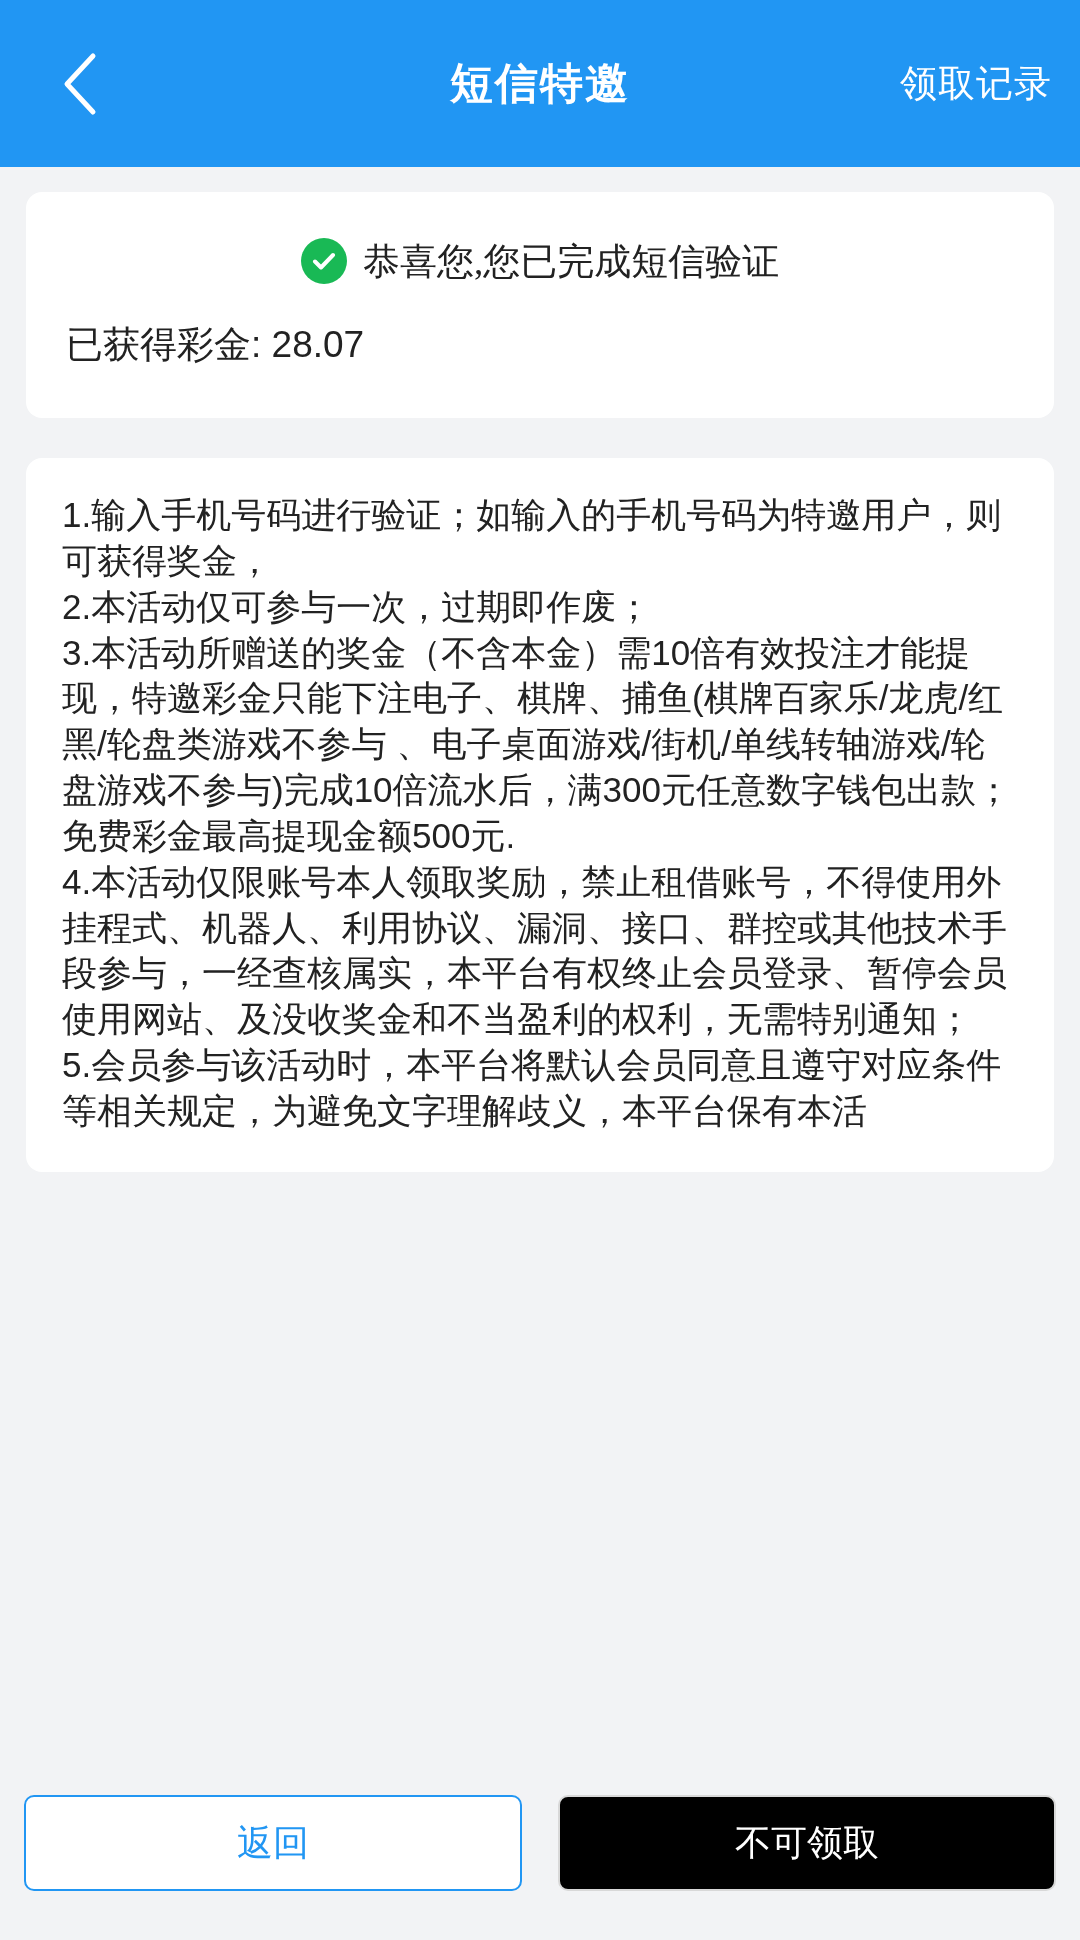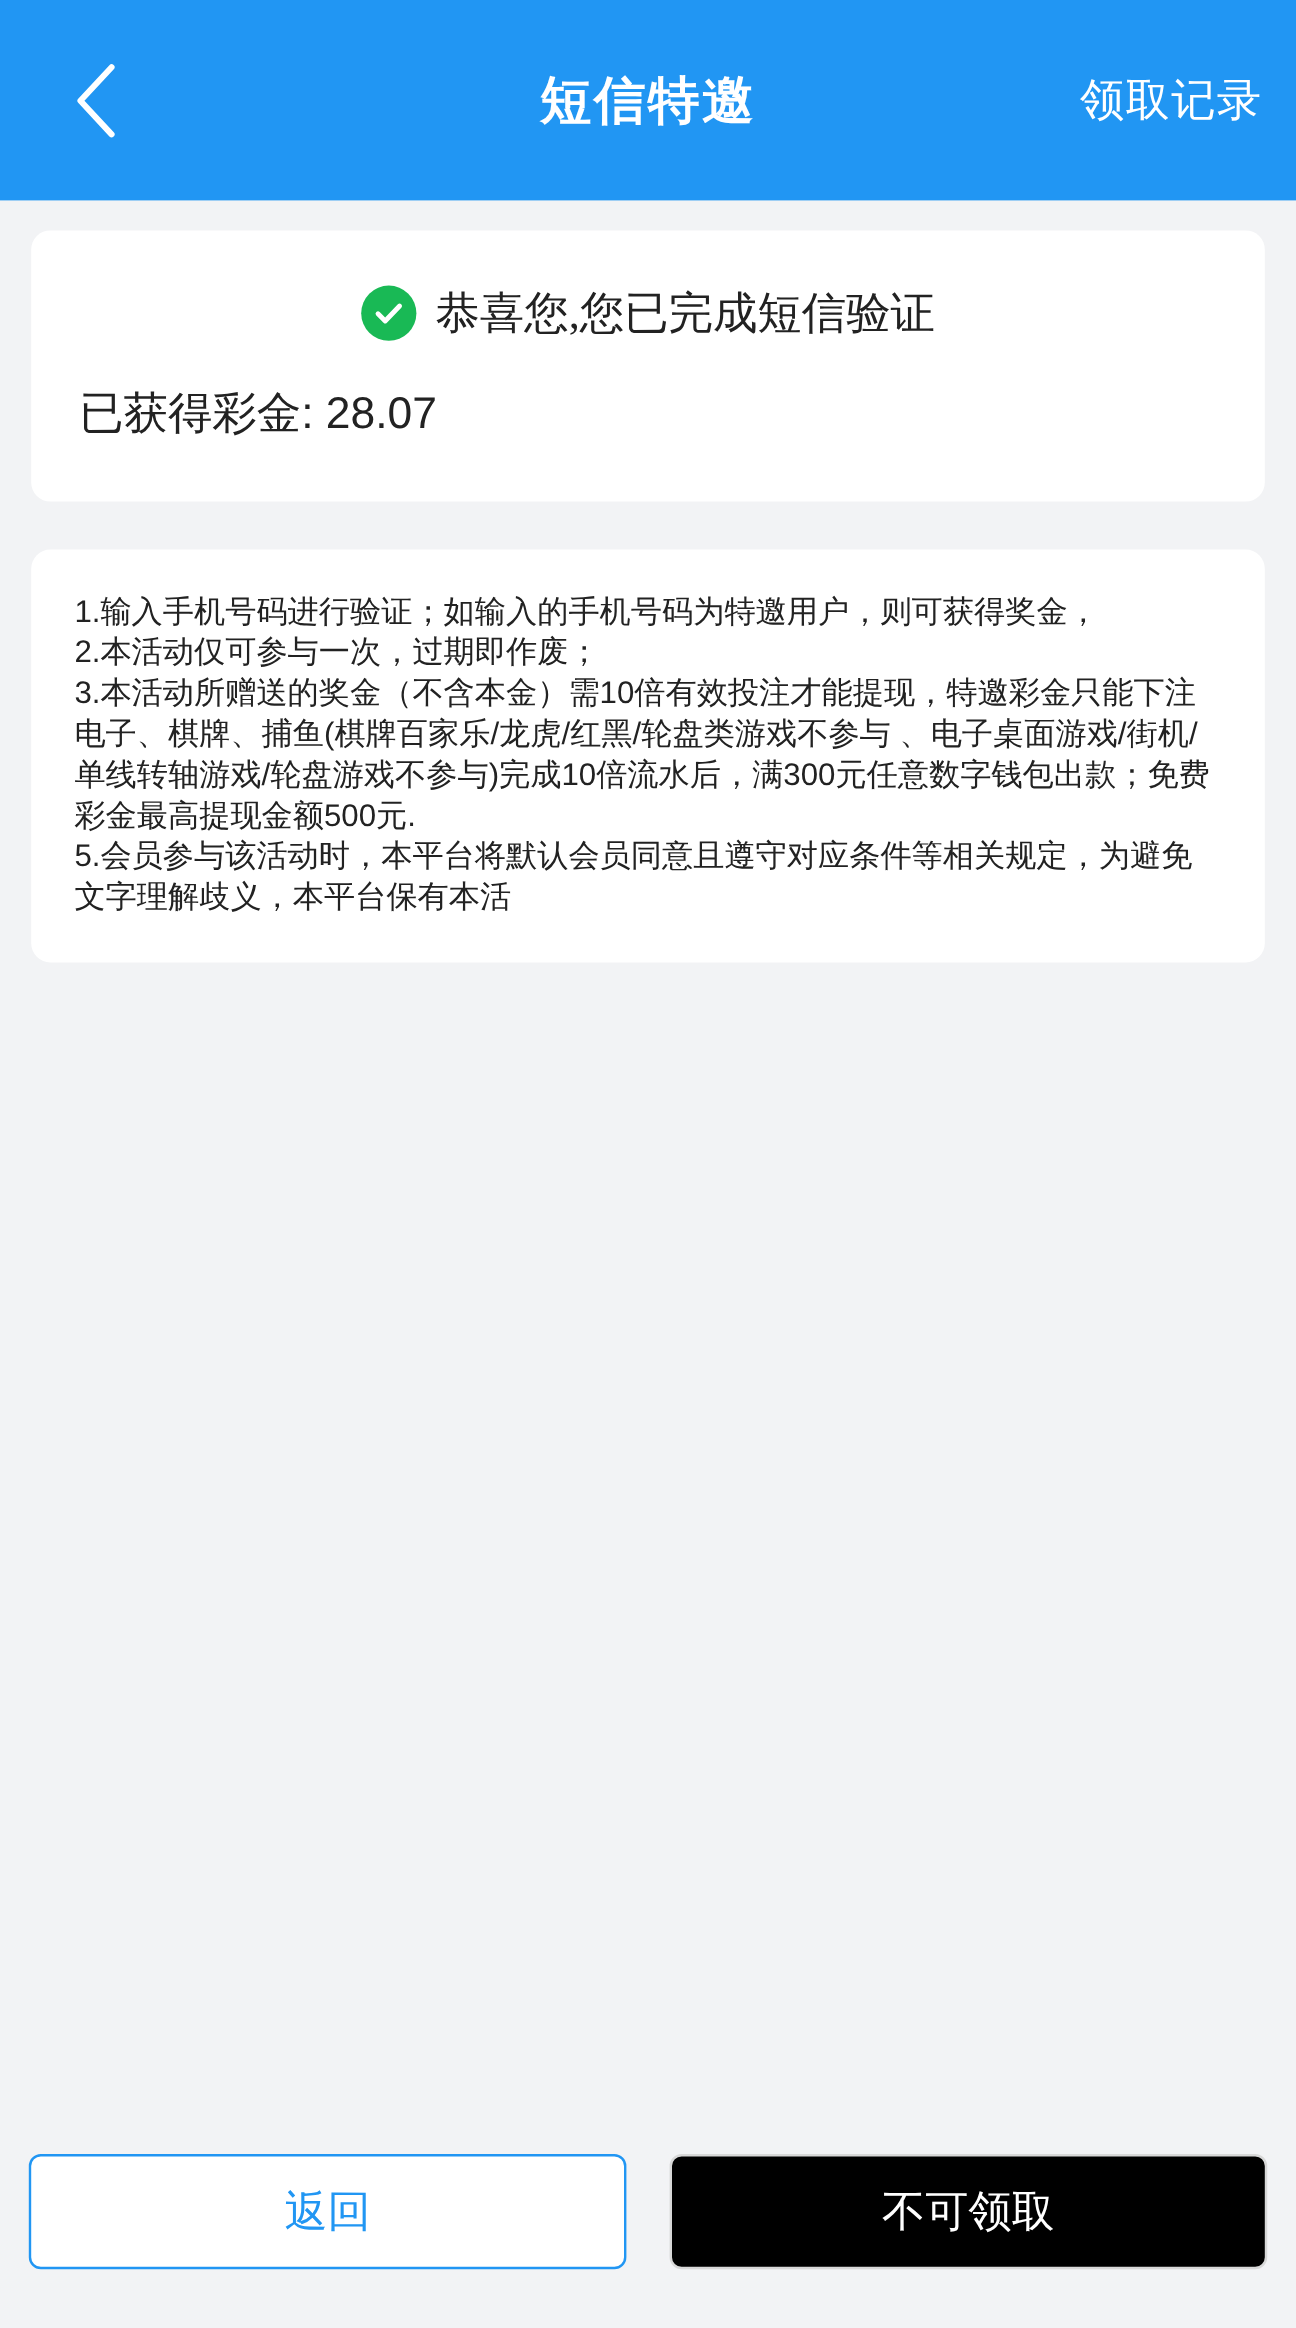--- a/index.html
+++ b/index.html
@@ -105,21 +105,21 @@
     margin-top: 36px;
     font-size: 37px;
     color: #222222;
   }
 
   .terms-card {
     margin-top: 40px;
     padding: 34px 36px 38px 36px;
   }
   .terms-item {
-    font-size: 26px;
+    font-size: 35px;
     line-height: 1.31;
     color: #222222;
     word-break: break-all;
   }
 
   
   .footer {
     position: absolute;
     left: 0;
     right: 0;
@@ -181,20 +181,21 @@
       </span>
       <span class="status-text">恭喜您,您已完成短信验证</span>
     </div>
     <div class="amount-line">已获得彩金: 28.07</div>
   </div>
 
   <div class="card terms-card">
     <div class="terms-item">1.输入手机号码进行验证；如输入的手机号码为特邀用户，则可获得奖金，</div>
     <div class="terms-item">2.本活动仅可参与一次，过期即作废；</div>
     <div class="terms-item">3.本活动所赠送的奖金（不含本金）需10倍有效投注才能提现，特邀彩金只能下注电子、棋牌、捕鱼(棋牌百家乐/龙虎/红黑/轮盘类游戏不参与 、电子桌面游戏/街机/单线转轴游戏/轮盘游戏不参与)完成10倍流水后，满300元任意数字钱包出款；免费彩金最高提现金额500元.</div>
+    <div class="terms-item">4.本活动仅限账号本人领取奖励，禁止租借账号，不得使用外挂程式、机器人、利用协议、漏洞、接口、群控或其他技术手段参与，一经查核属实，本平台有权终止会员登录、暂停会员使用网站、及没收奖金和不当盈利的权利，无需特别通知；</div>
     <div class="terms-item">5.会员参与该活动时，本平台将默认会员同意且遵守对应条件等相关规定，为避免文字理解歧义，本平台保有本活</div>
   </div>
 
   <div class="footer">
     <div class="btn btn-secondary">返回</div>
     <div class="btn btn-disabled">不可领取</div>
   </div>
 
 </div>
 

